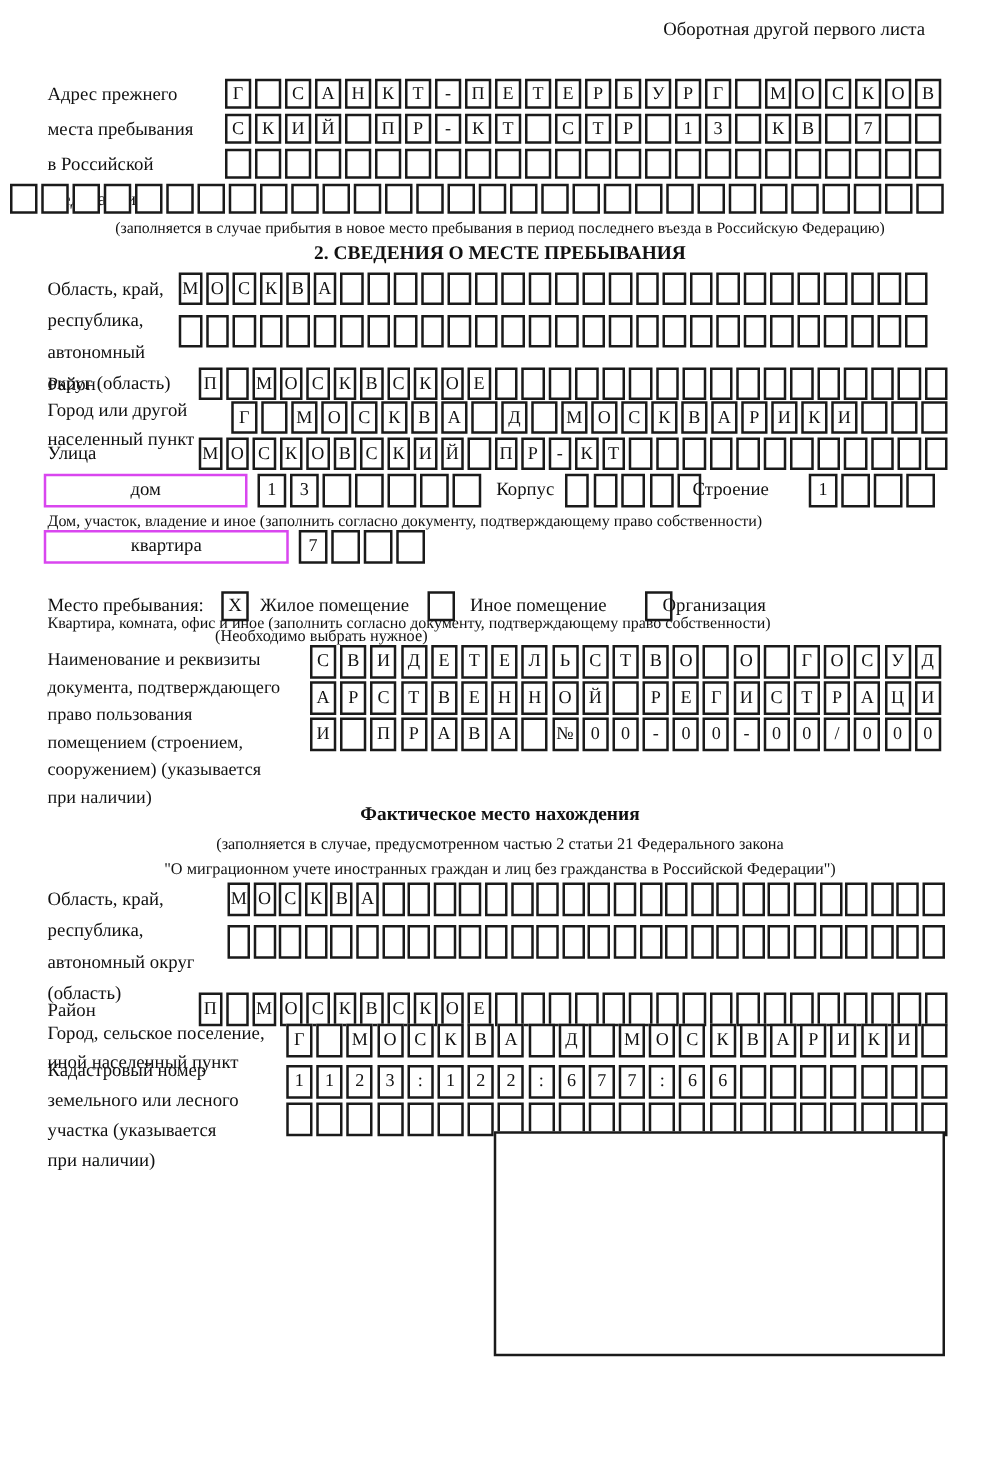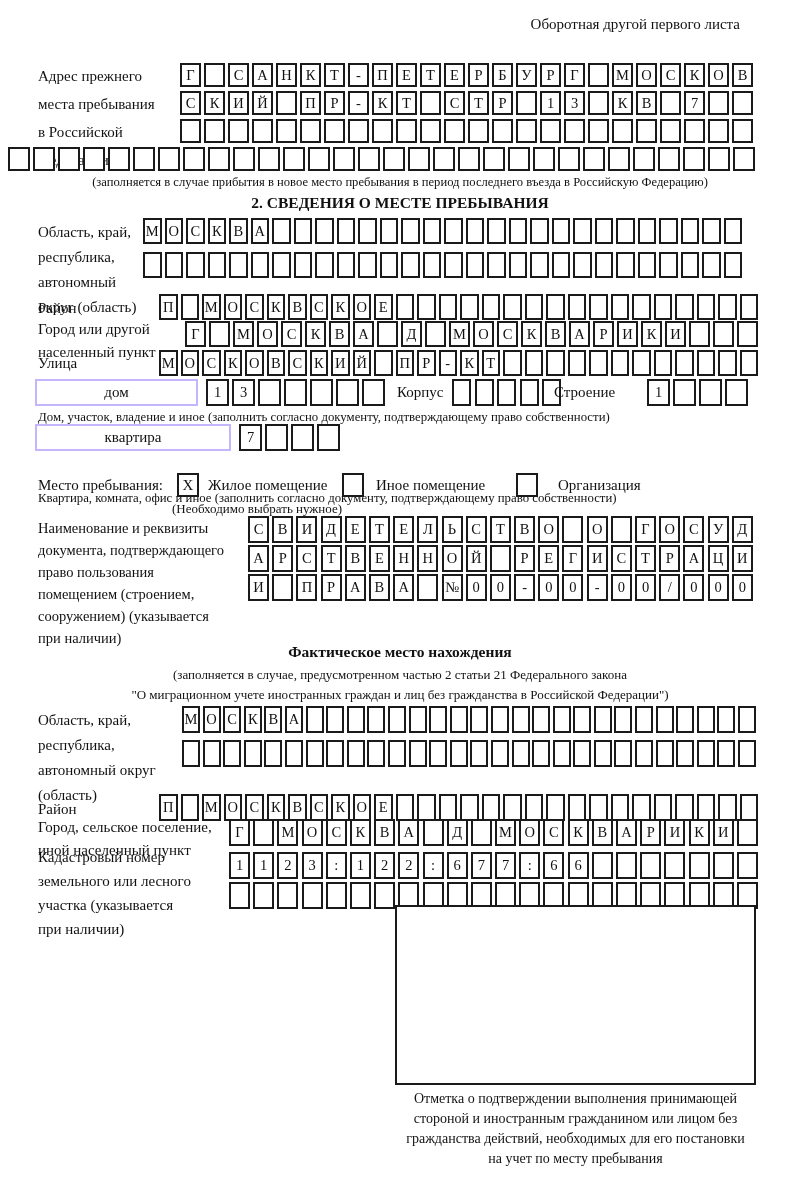--- a/index.html
+++ b/index.html
@@ -24,21 +24,21 @@
   .cfull{gap:3px;}.cfull .cell{width:22px;height:24px;}
   .cb{gap:3px;}   .cb .cell{width:18.5px;height:26px;}
   .cb2{gap:3px;}  .cb2 .cell{width:18.5px;height:27px;}
   .cc{gap:3px;}   .cc .cell{width:21px;height:26px;}
   .cd{gap:3px;}   .cd .cell{width:23px;height:27px;}
   .ck{gap:3.6px;} .ck .cell{width:19px;height:27px;}
   .cdoc{gap:3.2px;}.cdoc .cell{width:21px;height:27px;}
   .ce{gap:2.6px;} .ce .cell{width:18px;height:27px;}
   .cg{gap:3.2px;} .cg .cell{width:21px;height:27px;}
   .widebox{
-    position:absolute;box-sizing:border-box;border:2px solid #c4b5fd;
+    position:absolute;box-sizing:border-box;border:2px solid #d946ef;
     display:flex;align-items:center;justify-content:center;font-size:15px;
   }
   .checkbox{
     position:absolute;box-sizing:border-box;border:2px solid #1a1a1a;width:22px;height:24px;
     display:flex;align-items:center;justify-content:center;font-size:15px;
   }
   .inline-lbl{position:absolute;font-size:15px;}
   .caption{position:absolute;font-size:12.8px;}
   .stamp-rect{position:absolute;box-sizing:border-box;border:2px solid #1a1a1a;background:#fff;}
   .stamp-cap{position:absolute;text-align:center;font-size:14px;line-height:20px;white-space:pre-line;}
@@ -362,21 +362,21 @@
       <div class="cell"></div>
     </div>
   <div class="caption" style="left:38px;top:455px;margin-top:36px;">Квартира, комната, офис и иное (заполнить согласно документу, подтверждающему право собственности)</div>
 
   <div class="inline-lbl" style="left:38px;top:477px;">Место пребывания:</div>
   <div class="checkbox" style="left:177px;top:473px;">X</div>
   <div class="inline-lbl" style="left:208px;top:477px;">Жилое помещение</div>
   <div class="checkbox" style="left:342px;top:473px;"></div>
   <div class="inline-lbl" style="left:376px;top:477px;">Иное помещение</div>
   <div class="checkbox" style="left:516px;top:473px;"></div>
-  <div class="inline-lbl" style="left:558px;top:477px;">Организация</div>
+  <div class="inline-lbl" style="left:530px;top:477px;">Организация</div>
   <div class="caption" style="left:172px;top:501px;font-size:13px;">(Необходимо выбрать нужное)</div>
 
   <div class="lbl lh22" style="left:38px;top:517px;">Наименование и реквизиты
 документа, подтверждающего
 право пользования
 помещением (строением,
 сооружением) (указывается
 при наличии)</div>
   <div class="cells cdoc" style="left:248px;top:516px;">
       <div class="cell">С</div>
@@ -623,18 +623,14 @@
       <div class="cell"></div>
       <div class="cell"></div>
       <div class="cell"></div>
       <div class="cell"></div>
       <div class="cell"></div>
       <div class="cell"></div>
       <div class="cell"></div>
     </div>
 
   <div class="stamp-rect" style="left:395px;top:905px;width:361px;height:180px;"></div>
-  <div class="stamp-cap" style="left:373px;top:1089px;width:405px;">Отметка о подтверждении выполнения принимающей
-стороной и иностранным гражданином или лицом без
-гражданства действий, необходимых для его постановки
-на учет по месту пребывания</div>
 
 </div>
 
 </body></html>

